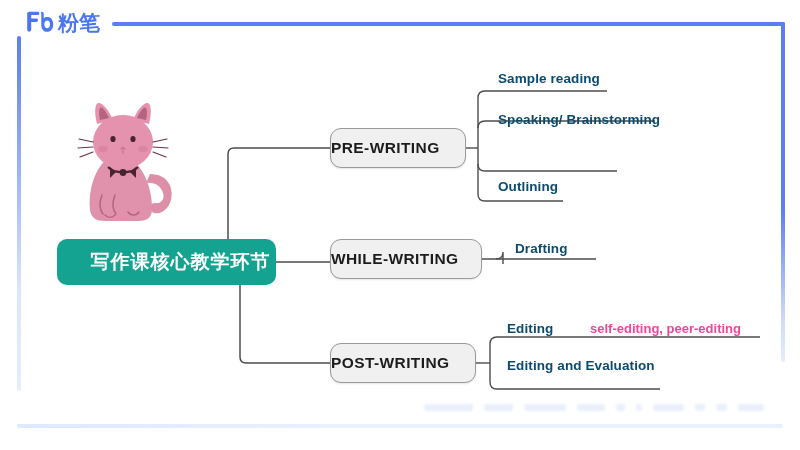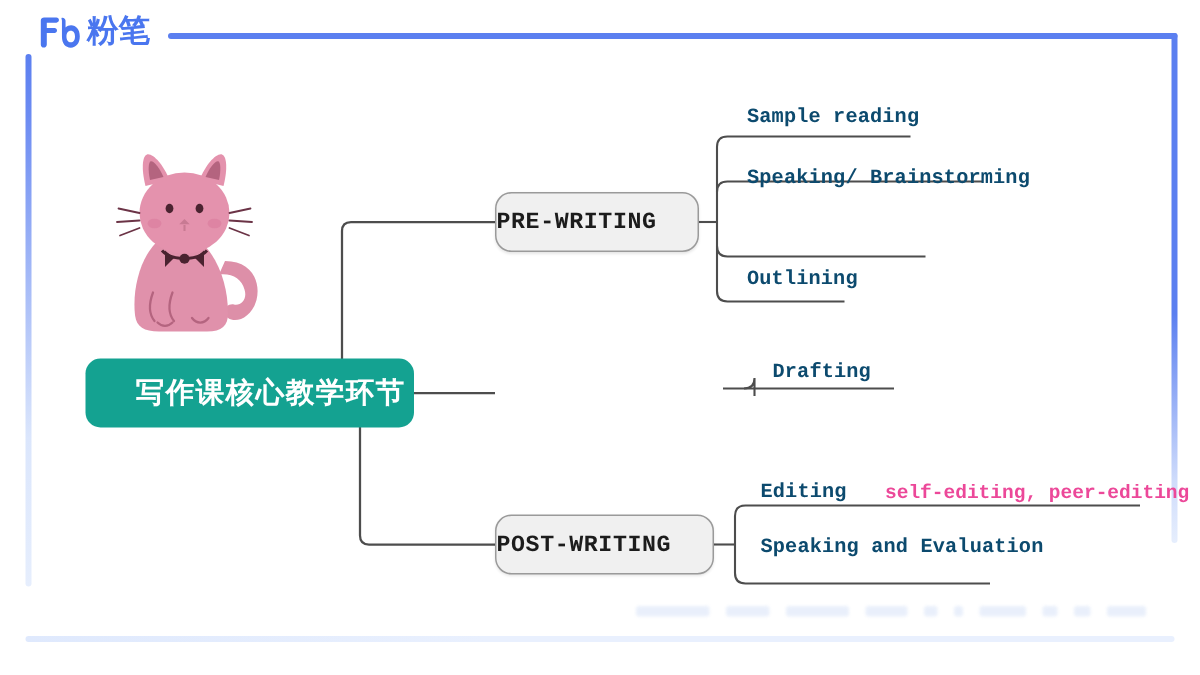--- a/index.html
+++ b/index.html
@@ -11,21 +11,20 @@
     font-family: "Liberation Sans", sans-serif;
     overflow: hidden;
     position: relative;
   }
 
   #stage {
     position: absolute;
     left: 0; top: 0;
     width: 800px; height: 450px;
     background: #ffffff;
-    font-family: Liberation Mono, monospace;
   }
 
   
   .frame-top-line {
     position: absolute;
     left: 112px; top: 22px;
     width: 673px; height: 4px;
     background: #5b7ff0;
     border-radius: 2px;
   }
@@ -258,33 +257,36 @@
     </g>
   </svg>
 
   <div class="node-center">
     <span>写作课核心教学环节</span>
   </div>
 
   <div class="node-branch" id="node-pre">
     <span>PRE-WRITING</span>
   </div>
+  <div class="node-branch" id="node-while">
+    <span>WHILE-WRITING</span>
+  </div>
   <div class="node-branch" id="node-post">
     <span>POST-WRITING</span>
   </div>
 
   <div class="leaf" style="left:498px; top:71px;">Sample reading</div>
   <div class="leaf" style="left:498px; top:112px;">Speaking/ Brainstorming</div>
   <div class="leaf" style="left:498px; top:179px;">Outlining</div>
 
   <div class="leaf" style="left:515px; top:241px;">Drafting</div>
 
   <div class="leaf" style="left:507px; top:321px;">Editing</div>
   <div class="leaf-note" style="left:590px; top:321px;">self-editing, peer-editing</div>
-  <div class="leaf" style="left:507px; top:358px;">Speaking and Evaluation</div>
+  <div class="leaf" style="left:507px; top:358px;">Editing and Evaluation</div>
 
   <div class="faded-strip">
     <div class="faded-chip" style="width:52px;"></div>
     <div class="faded-chip" style="width:32px;"></div>
     <div class="faded-chip" style="width:44px;"></div>
     <div class="faded-chip" style="width:30px;"></div>
     <div class="faded-chip" style="width:10px;"></div>
     <div class="faded-chip" style="width:6px;"></div>
     <div class="faded-chip" style="width:34px;"></div>
     <div class="faded-chip" style="width:10px;"></div>

